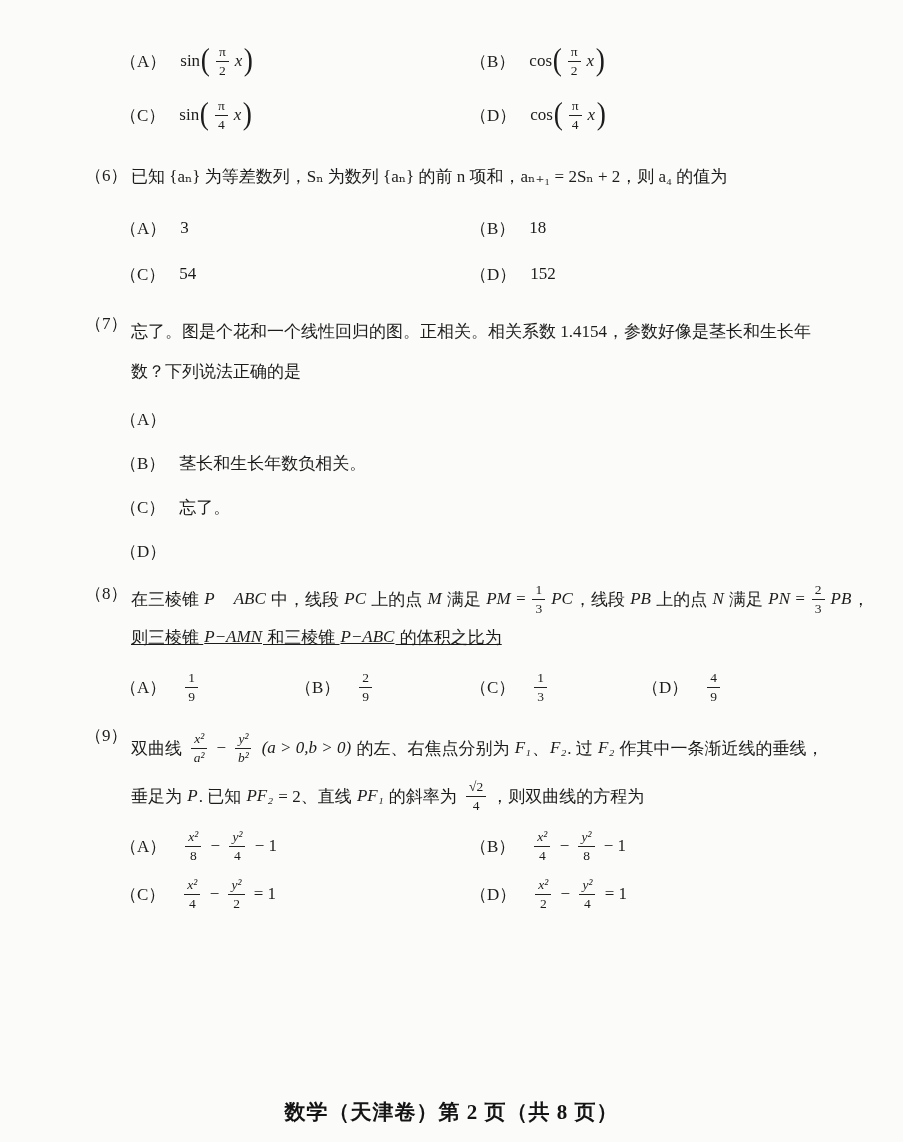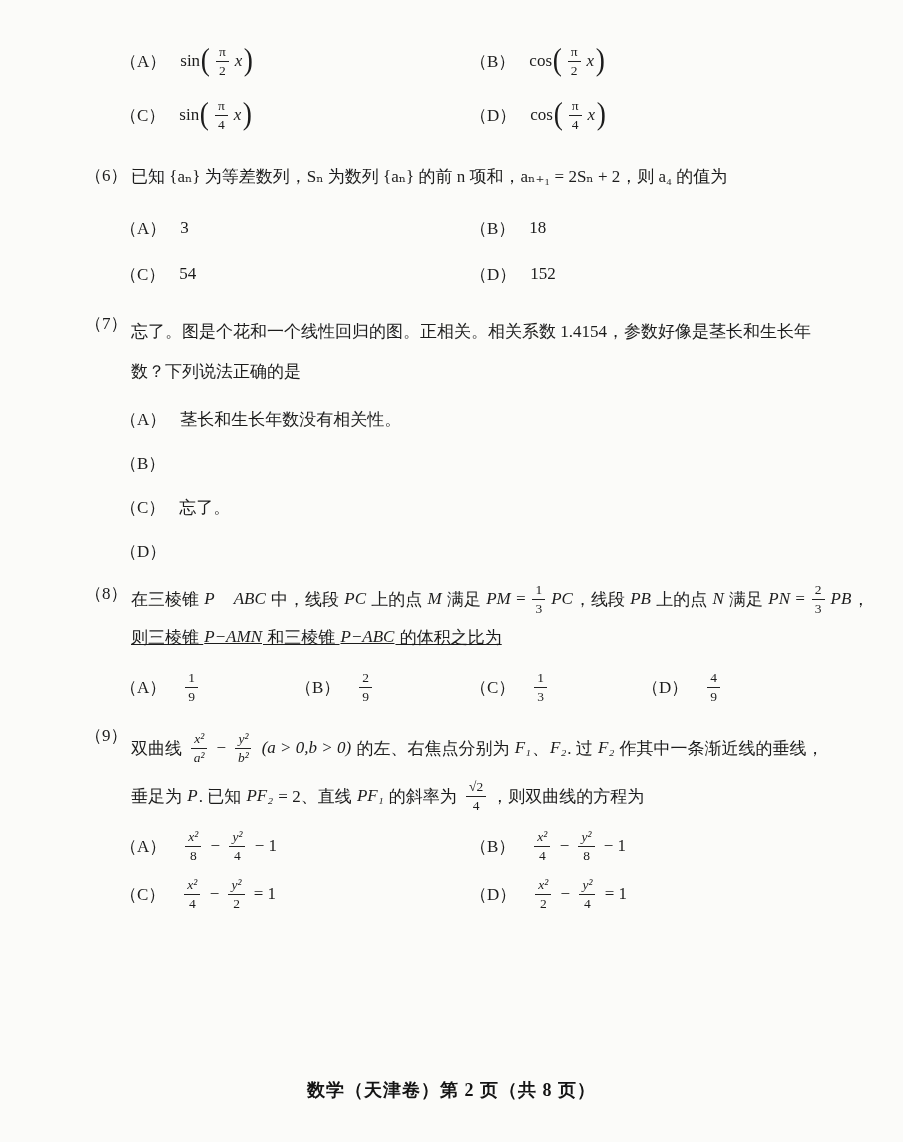--- a/index.html
+++ b/index.html
@@ -66,22 +66,22 @@
   .sec-q8{margin-top:12px;}
   .sec-q8 .line2{margin-top:6px;min-height:30px;text-decoration:underline;}
   .q8opts{margin-top:14px;}
   .q8opts .opt{height:42px;}
   .sec-q9{margin-top:16px;}
   .sec-q9 .mline{min-height:48px;}
   .q9opts{margin-top:4px;row-gap:4px;}
   .q9opts .opt{height:44px;}
 
   .footer{
-    position:absolute;left:0;right:0;bottom:40px;
-    text-align:center;font-size:18px;font-weight:bold;
+    position:absolute;left:0;right:0;bottom:16px;
+    text-align:center;font-size:21px;font-weight:bold;
     letter-spacing:1px;color:#141414;
   }
 </style>
 </head>
 <body>
 
 <div class="sheet">
 
   <section class="optgrid cols2 q5opts">
     <div class="opt">
@@ -149,24 +149,24 @@
     </div>
   </section>
 
   <section class="q sec-q7">
     <span class="qnum">（7）</span>
     <div class="qbody qtext w690">忘了。图是个花和一个线性回归的图。正相关。相关系数 1.4154，参数好像是茎长和生长年数？下列说法正确的是</div>
   </section>
   <section class="optlist q7opts">
     <div class="opt">
       <span class="olabel">（A）</span>
-      <span class="oval">茎长和生长年数没有相关性。</span>
-    </div>
-    <div class="opt">
-      <span class="olabel">（B）</span>
+    </div>
+    <div class="opt">
+      <span class="olabel">（B）</span>
+      <span class="oval">茎长和生长年数负相关。</span>
     </div>
     <div class="opt">
       <span class="olabel">（C）</span>
       <span class="oval">忘了。</span>
     </div>
     <div class="opt">
       <span class="olabel">（D）</span>
     </div>
   </section>
 

